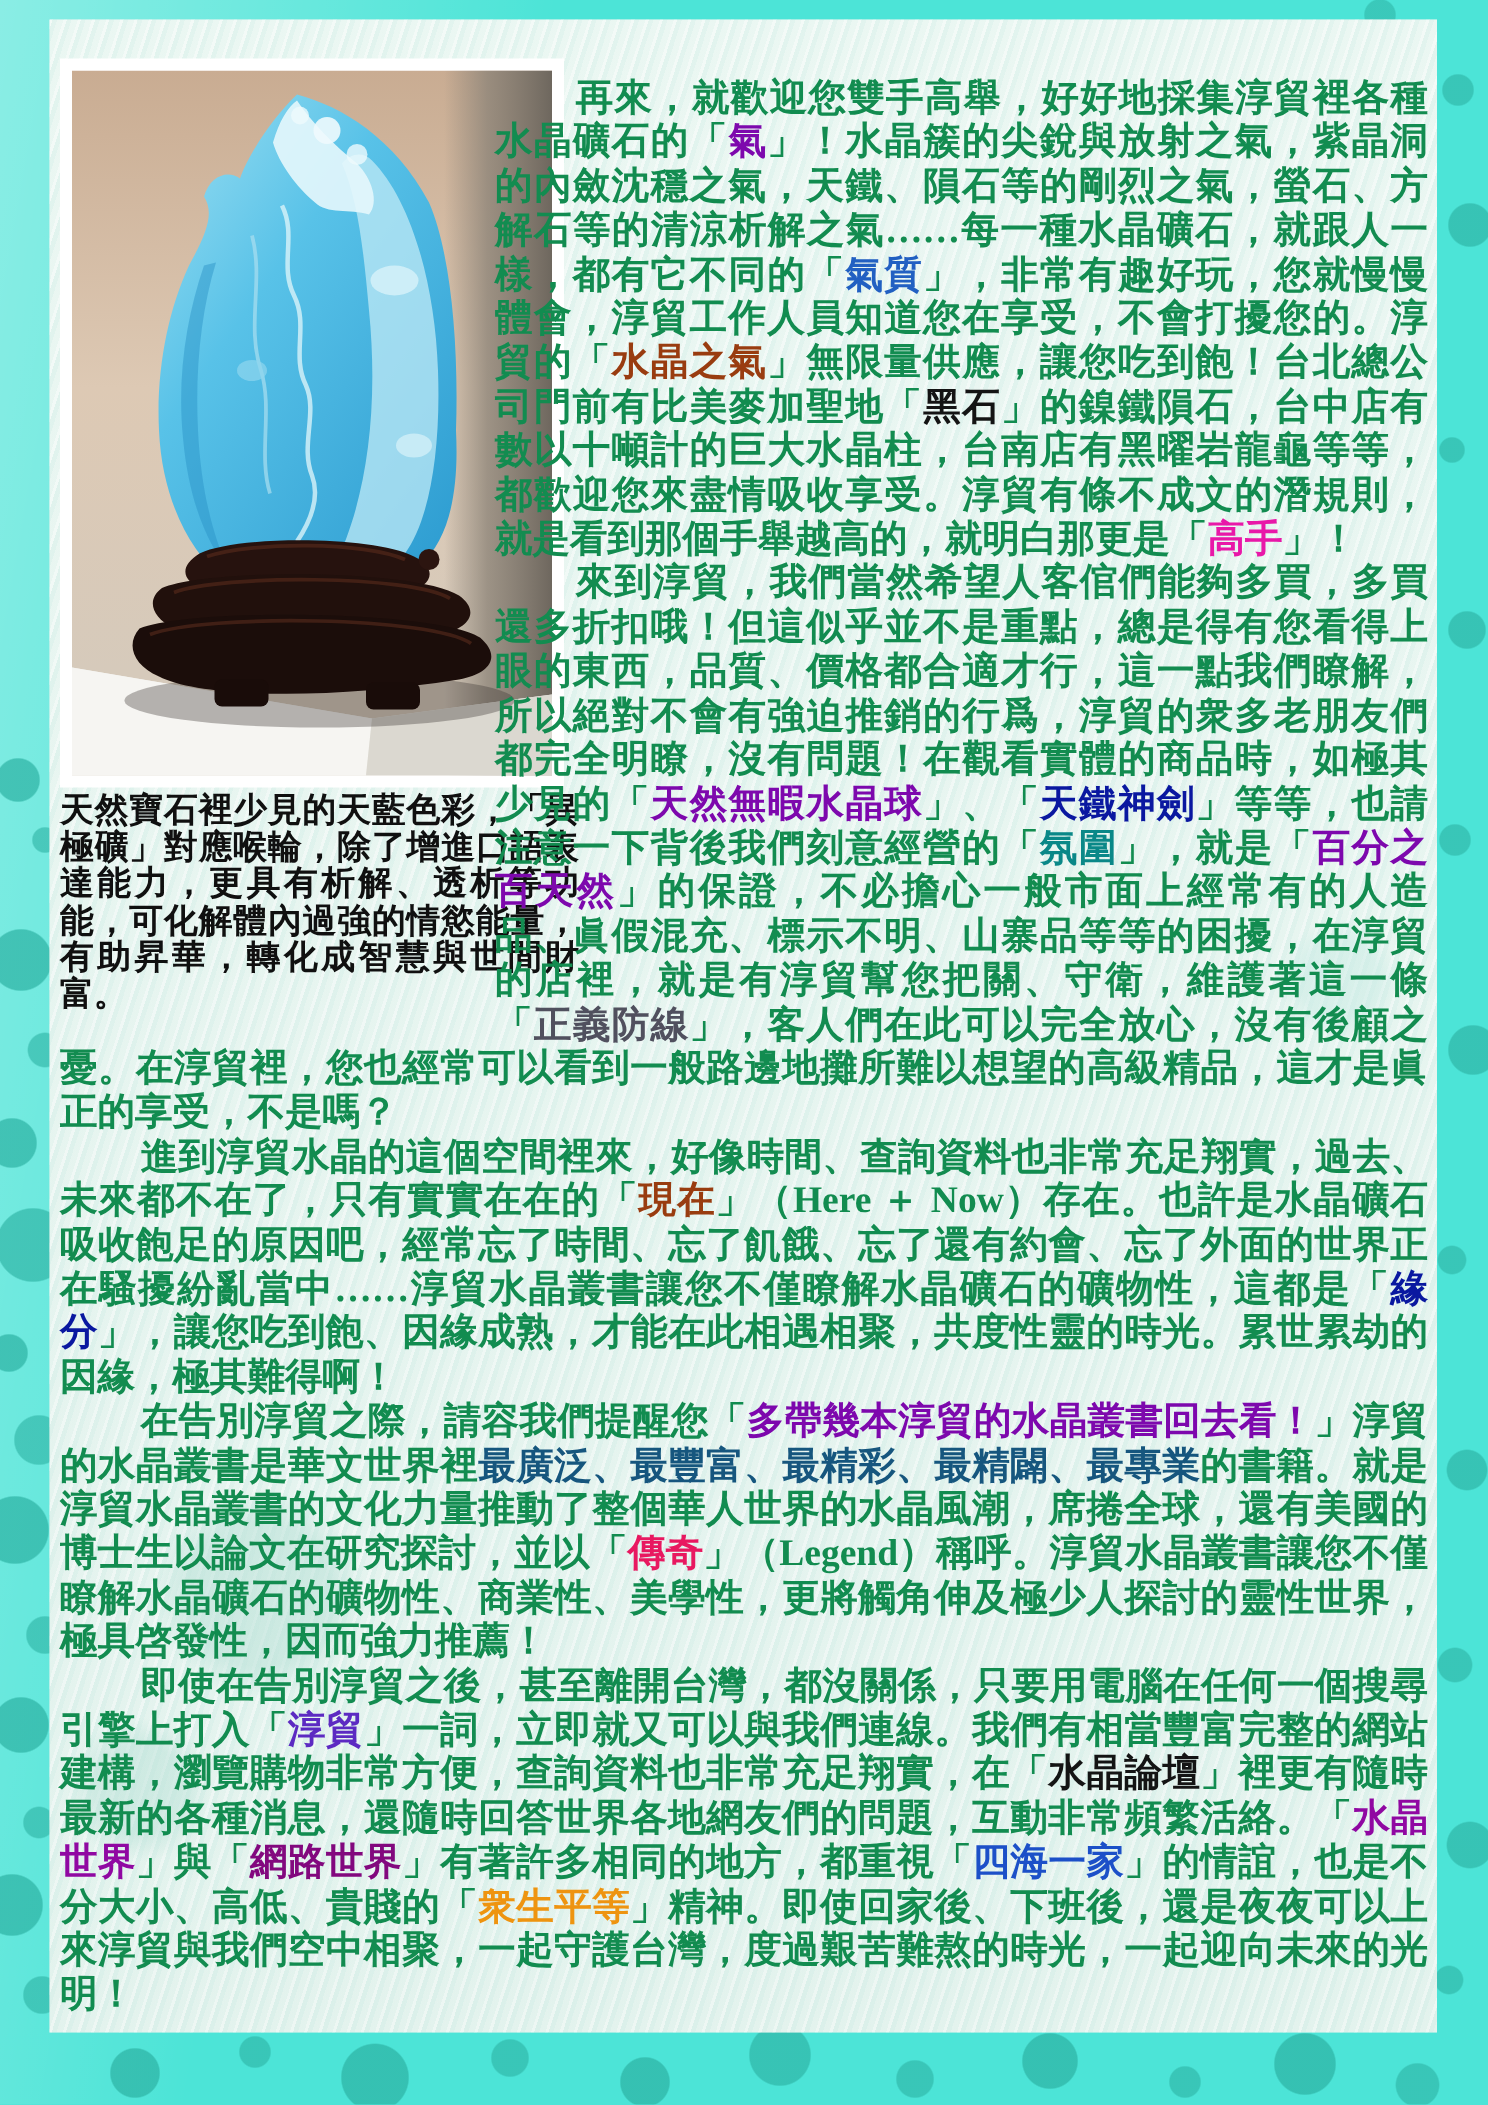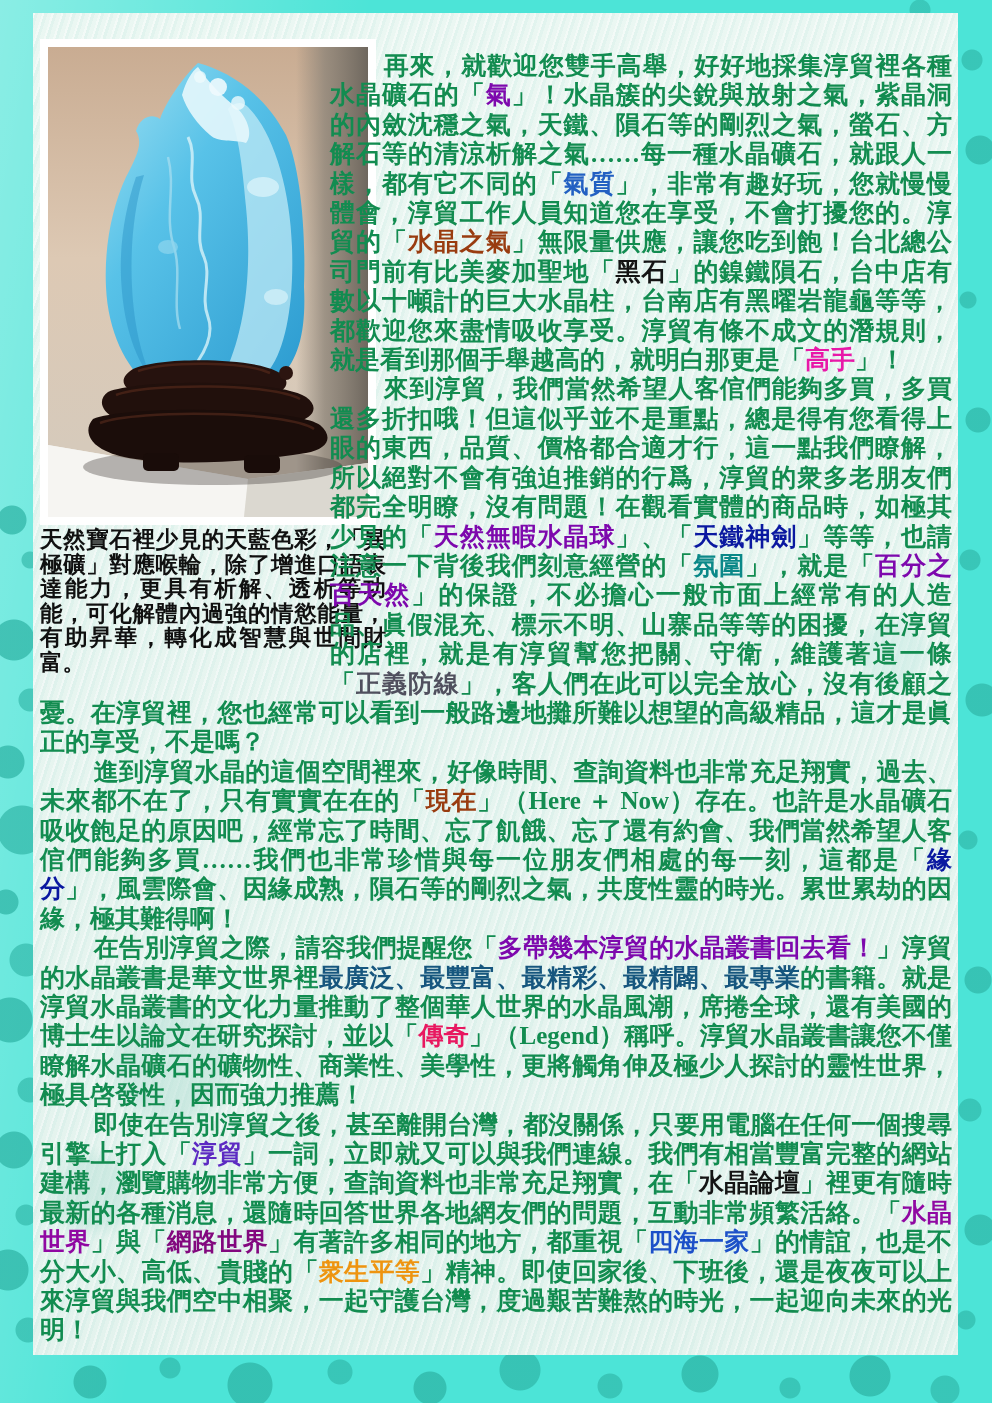--- a/index.html
+++ b/index.html
@@ -121,17 +121,17 @@
         <rect x="95" y="406" width="36" height="18" rx="5" fill="#190c09"></rect>
         <rect x="196" y="408" width="36" height="18" rx="5" fill="#190c09"></rect>
         <path fill="none" stroke="#5a2c1c" stroke-width="2.5" opacity="0.6" d="M90 324 C120 314 195 314 222 326 M68 348 C100 336 225 336 252 352 M52 376 C90 362 240 364 266 382"></path>
       </svg>
     </div>
     <figcaption>天然寶石裡少見的天藍色彩，「異極礦」對應喉輪，除了增進口語表達能力，更具有析解、透析等功能，可化解體內過強的情慾能量，有助昇華，轉化成智慧與世間財富。</figcaption>
   </figure>
 
   <p class="body first"><span>再來，就歡迎您雙手高舉，好好地採集淳貿裡各種水晶礦石的「</span><span style="color: rgb(125, 8, 173);">氣</span><span>」！水晶簇的尖銳與放射之氣，紫晶洞的內斂沈穩之氣，天鐵、隕石等的剛烈之氣，螢石、方解石等的清涼析解之氣……每一種水晶礦石，就跟人一樣，都有它不同的「</span><span style="color: rgb(34, 96, 194);">氣質</span><span>」，非常有趣好玩，您就慢慢體會，淳貿工作人員知道您在享受，不會打擾您的。淳貿的「</span><span style="color: rgb(153, 60, 16);">水晶之氣</span><span>」無限量供應，讓您吃到飽！台北總公司門前有比美麥加聖地「</span><span style="color: rgb(20, 20, 20);">黑石</span><span>」的鎳鐵隕石，台中店有數以十噸計的巨大水晶柱，台南店有黑曜岩龍龜等等，都歡迎您來盡情吸收享受。淳貿有條不成文的潛規則，就是看到那個手舉越高的，就明白那更是「</span><span style="color: rgb(232, 24, 168);">高手</span><span>」！</span></p>
   <p class="body"><span>來到淳貿，我們當然希望人客倌們能夠多買，多買還多折扣哦！但這似乎並不是重點，總是得有您看得上眼的東西，品質、價格都合適才行，這一點我們瞭解，所以絕對不會有強迫推銷的行爲，淳貿的衆多老朋友們都完全明瞭，沒有問題！在觀看實體的商品時，如極其少見的「</span><span style="color: rgb(125, 8, 173);">天然無暇水晶球</span><span>」、「</span><span style="color: rgb(10, 24, 160);">天鐵神劍</span><span>」等等，也請注意一下背後我們刻意經營的「</span><span style="color: rgb(10, 136, 136);">氛圍</span><span>」，就是「</span><span style="color: rgb(125, 8, 173);">百分之百天然</span><span>」的保證，不必擔心一般市面上經常有的人造品、眞假混充、標示不明、山寨品等等的困擾，在淳貿的店裡，就是有淳貿幫您把關、守衛，維護著這一條「</span><span style="color: rgb(80, 80, 94);">正義防線</span><span>」，客人們在此可以完全放心，沒有後顧之憂。在淳貿裡，您也經常可以看到一般路邊地攤所難以想望的高級精品，這才是眞正的享受，不是嗎？</span></p>
-  <p class="body"><span>進到淳貿水晶的這個空間裡來，好像時間、查詢資料也非常充足翔實，過去、未來都不在了，只有實實在在的「</span><span style="color: rgb(153, 60, 16);">現在</span><span>」（Here ＋ Now）存在。也許是水晶礦石吸收飽足的原因吧，經常忘了時間、忘了飢餓、忘了還有約會、我們當然希望人客倌們能夠多買……我們也非常珍惜與每一位朋友們相處的每一刻，這都是「</span><span style="color: rgb(10, 24, 160);">緣分</span><span>」，風雲際會、因緣成熟，隕石等的剛烈之氣，共度性靈的時光。累世累劫的因緣，極其難得啊！</span></p>
+  <p class="body"><span>進到淳貿水晶的這個空間裡來，好像時間、查詢資料也非常充足翔實，過去、未來都不在了，只有實實在在的「</span><span style="color: rgb(153, 60, 16);">現在</span><span>」（Here ＋ Now）存在。也許是水晶礦石吸收飽足的原因吧，經常忘了時間、忘了飢餓、忘了還有約會、忘了外面的世界正在騷擾紛亂當中……淳貿水晶叢書讓您不僅瞭解水晶礦石的礦物性，這都是「</span><span style="color: rgb(10, 24, 160);">緣分</span><span>」，讓您吃到飽、因緣成熟，才能在此相遇相聚，共度性靈的時光。累世累劫的因緣，極其難得啊！</span></p>
   <p class="body"><span>在告別淳貿之際，請容我們提醒您「</span><span style="color: rgb(125, 8, 173);">多帶幾本淳貿的水晶叢書回去看！</span><span>」淳貿的水晶叢書是華文世界裡</span><span style="color: rgb(22, 86, 126);">最廣泛、最豐富、最精彩、最精闢、最專業</span><span>的書籍。就是淳貿水晶叢書的文化力量推動了整個華人世界的水晶風潮，席捲全球，還有美國的博士生以論文在研究探討，並以「</span><span style="color: rgb(232, 24, 96);">傳奇</span><span>」（Legend）稱呼。淳貿水晶叢書讓您不僅瞭解水晶礦石的礦物性、商業性、美學性，更將觸角伸及極少人探討的靈性世界，極具啓發性，因而強力推薦！</span></p>
   <p class="body"><span>即使在告別淳貿之後，甚至離開台灣，都沒關係，只要用電腦在任何一個搜尋引擎上打入「</span><span style="color: rgb(92, 42, 194);">淳貿</span><span>」一詞，立即就又可以與我們連線。我們有相當豐富完整的網站建構，瀏覽購物非常方便，查詢資料也非常充足翔實，在「</span><span style="color: rgb(20, 20, 20);">水晶論壇</span><span>」裡更有隨時最新的各種消息，還隨時回答世界各地網友們的問題，互動非常頻繁活絡。「</span><span style="color: rgb(144, 8, 162);">水晶世界</span><span>」與「</span><span style="color: rgb(130, 8, 126);">網路世界</span><span>」有著許多相同的地方，都重視「</span><span style="color: rgb(28, 80, 200);">四海一家</span><span>」的情誼，也是不分大小、高低、貴賤的「</span><span style="color: rgb(238, 148, 16);">衆生平等</span><span>」精神。即使回家後、下班後，還是夜夜可以上來淳貿與我們空中相聚，一起守護台灣，度過艱苦難熬的時光，一起迎向未來的光明！</span></p>
 
 </div>
 
 </body></html>

